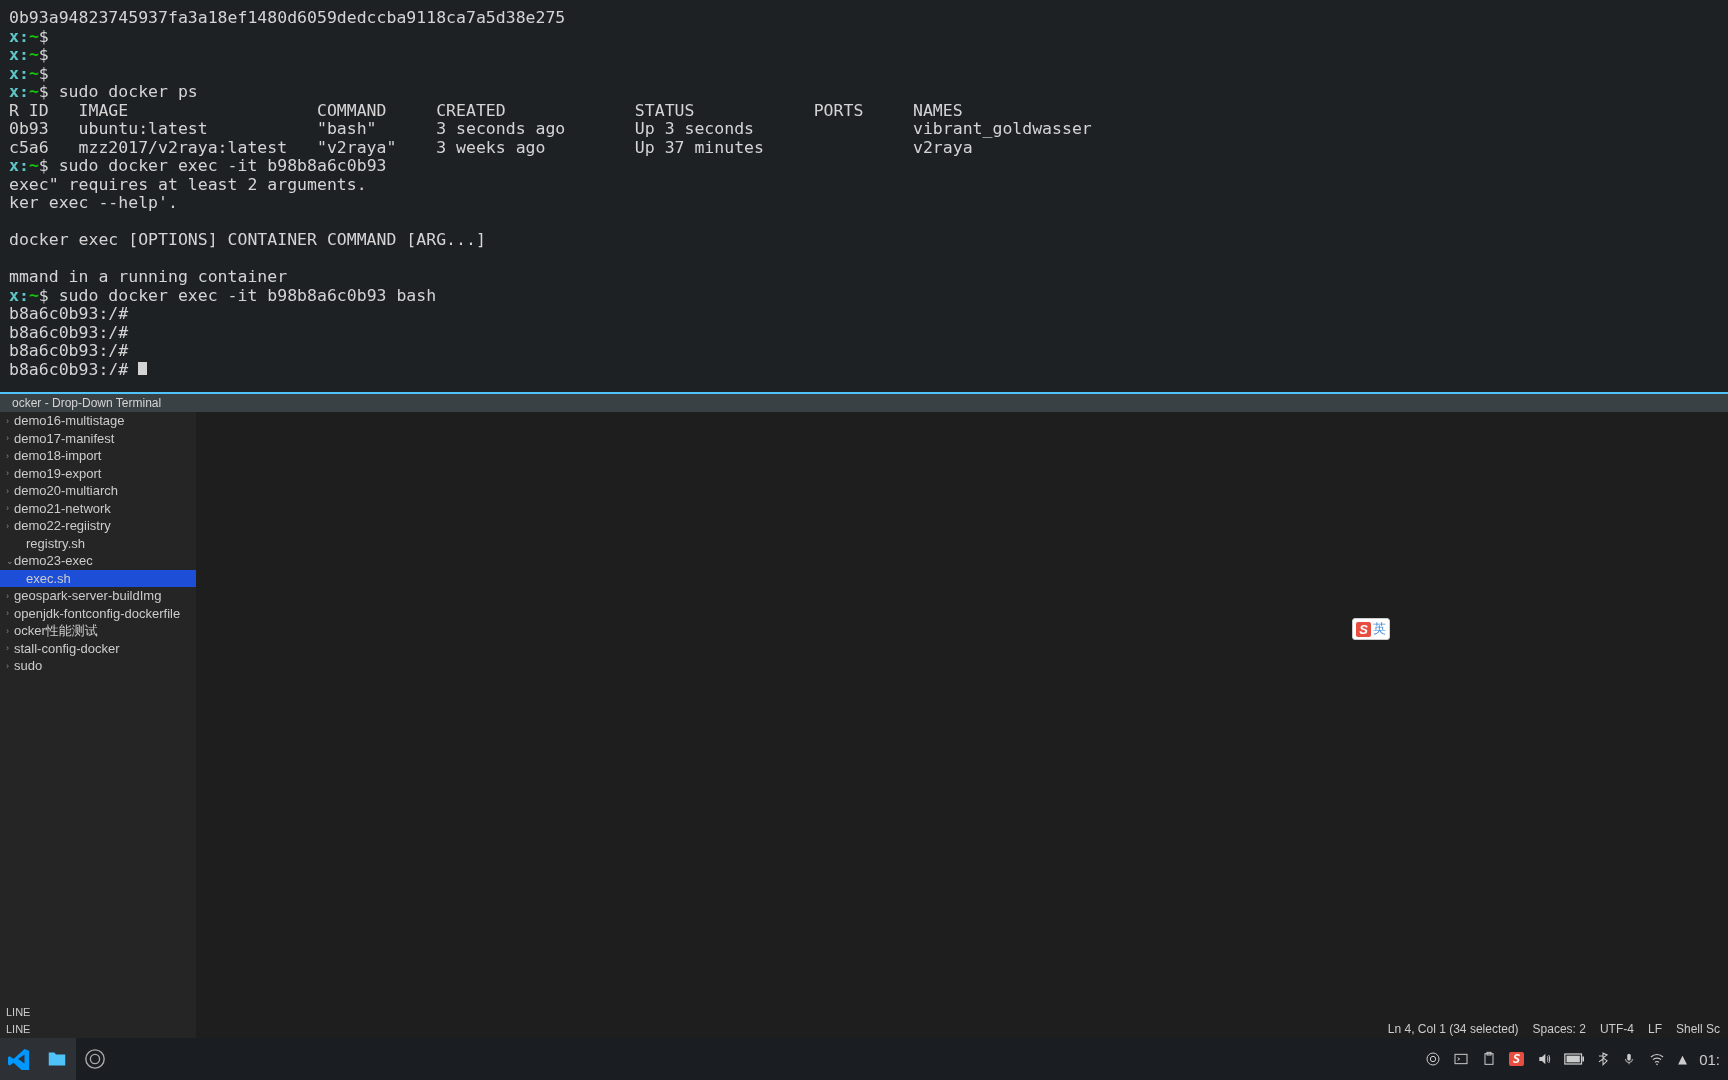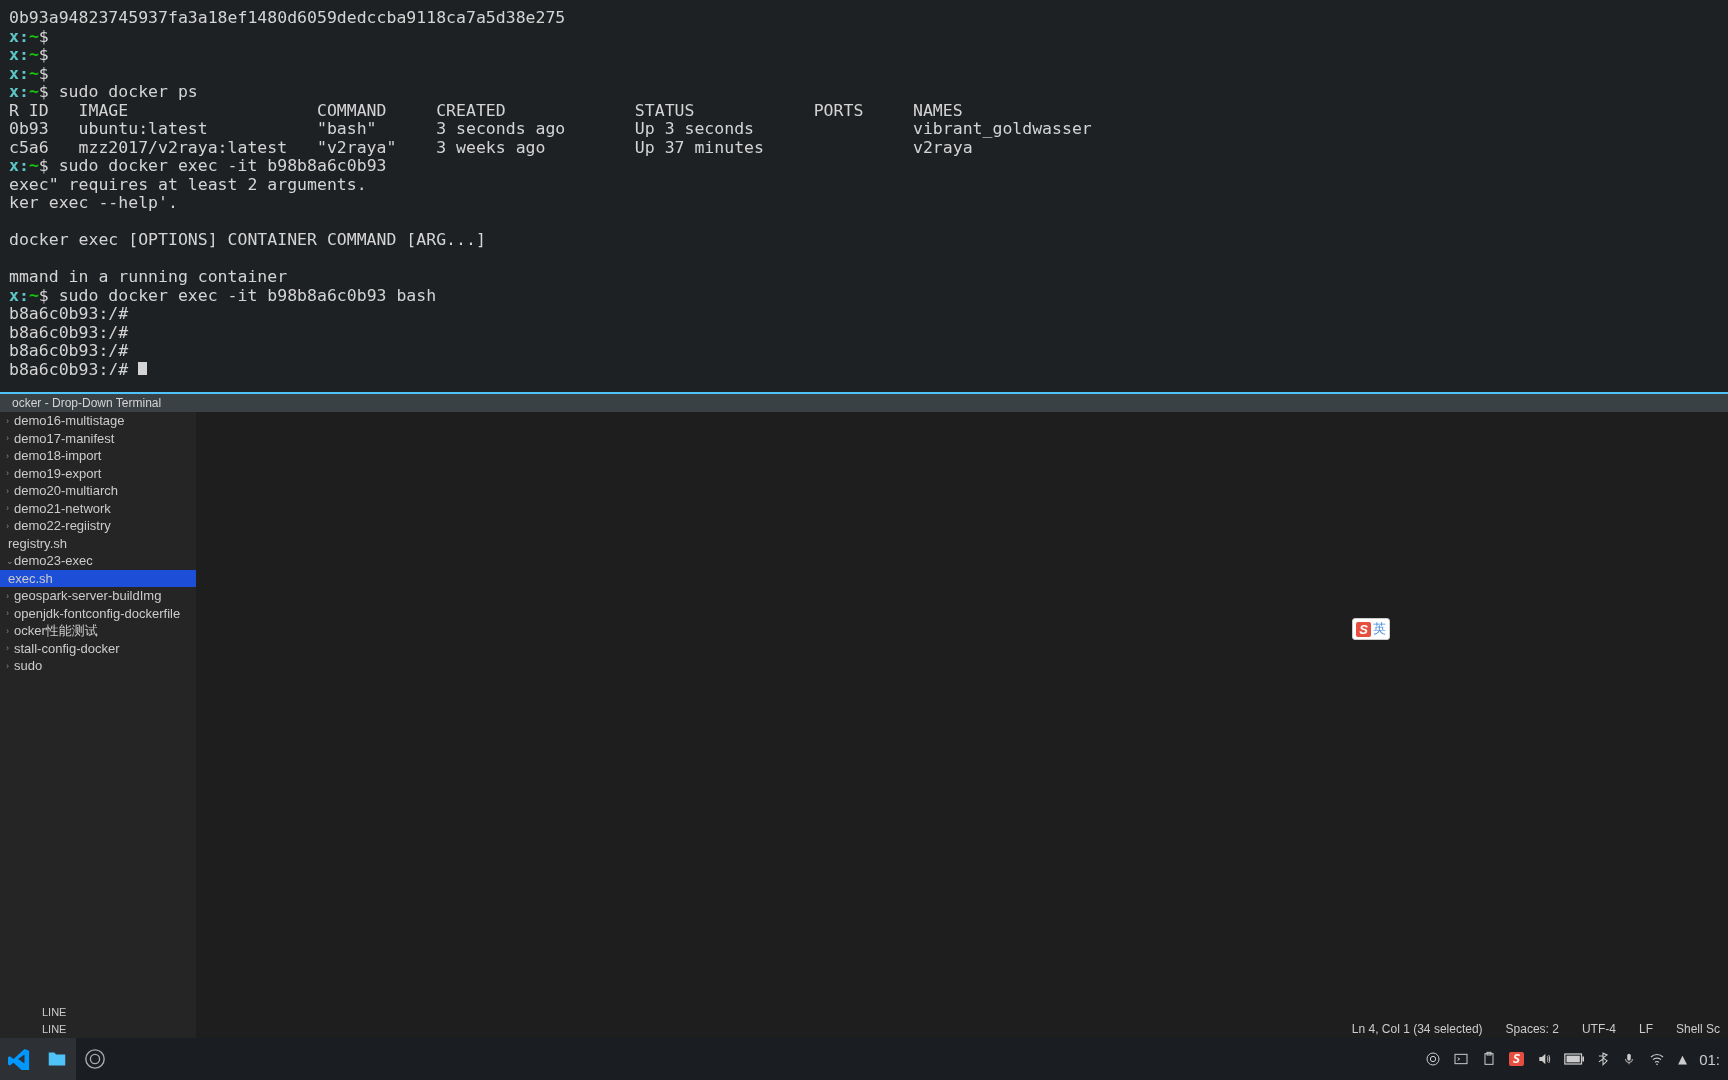--- a/index.html
+++ b/index.html
@@ -64,60 +64,59 @@
   overflow: hidden;
 }
 .tree-item {
   padding: 1px 4px 1px 6px;
   height: 17.5px;
   display: flex;
   align-items: center;
   cursor: pointer;
 }
 .tree-item.selected { background: #1d4ed8; }
-.tree-item.indent1 { padding-left: 0; }
+.tree-item.indent1 { padding-left: 18px; }
 .tree-arrow {
   width: 8px;
   display: inline-block;
   font-size: 9px;
   color: #888;
 }
 .main-editor {
   flex: 1;
   background: #1e1e1e;
   position: relative;
 }
 .bottom-panels {
   position: absolute;
   bottom: 42px;
   left: 0;
   width: 196px;
   font-size: 11px;
   color: #cccccc;
   font-family: -apple-system, 'Segoe UI', sans-serif;
-  padding-left: 36px;
 }
 .panel-header {
   padding: 2px 6px;
   height: 17px;
   background: #252526;
 }
 .status-bar {
   position: absolute;
   bottom: 42px;
   right: 0;
   left: 196px;
   height: 18px;
   background: #1e1e1e;
   color: #cccccc;
   font-size: 12px;
   display: flex;
   justify-content: flex-end;
   align-items: center;
-  gap: 23px;
+  gap: 14px;
   padding-right: 8px;
   font-family: -apple-system, 'Segoe UI', sans-serif;
 }
 .status-item { cursor: pointer; }
 .taskbar {
   position: absolute;
   bottom: 0;
   left: 0;
   width: 100%;
   height: 42px;

